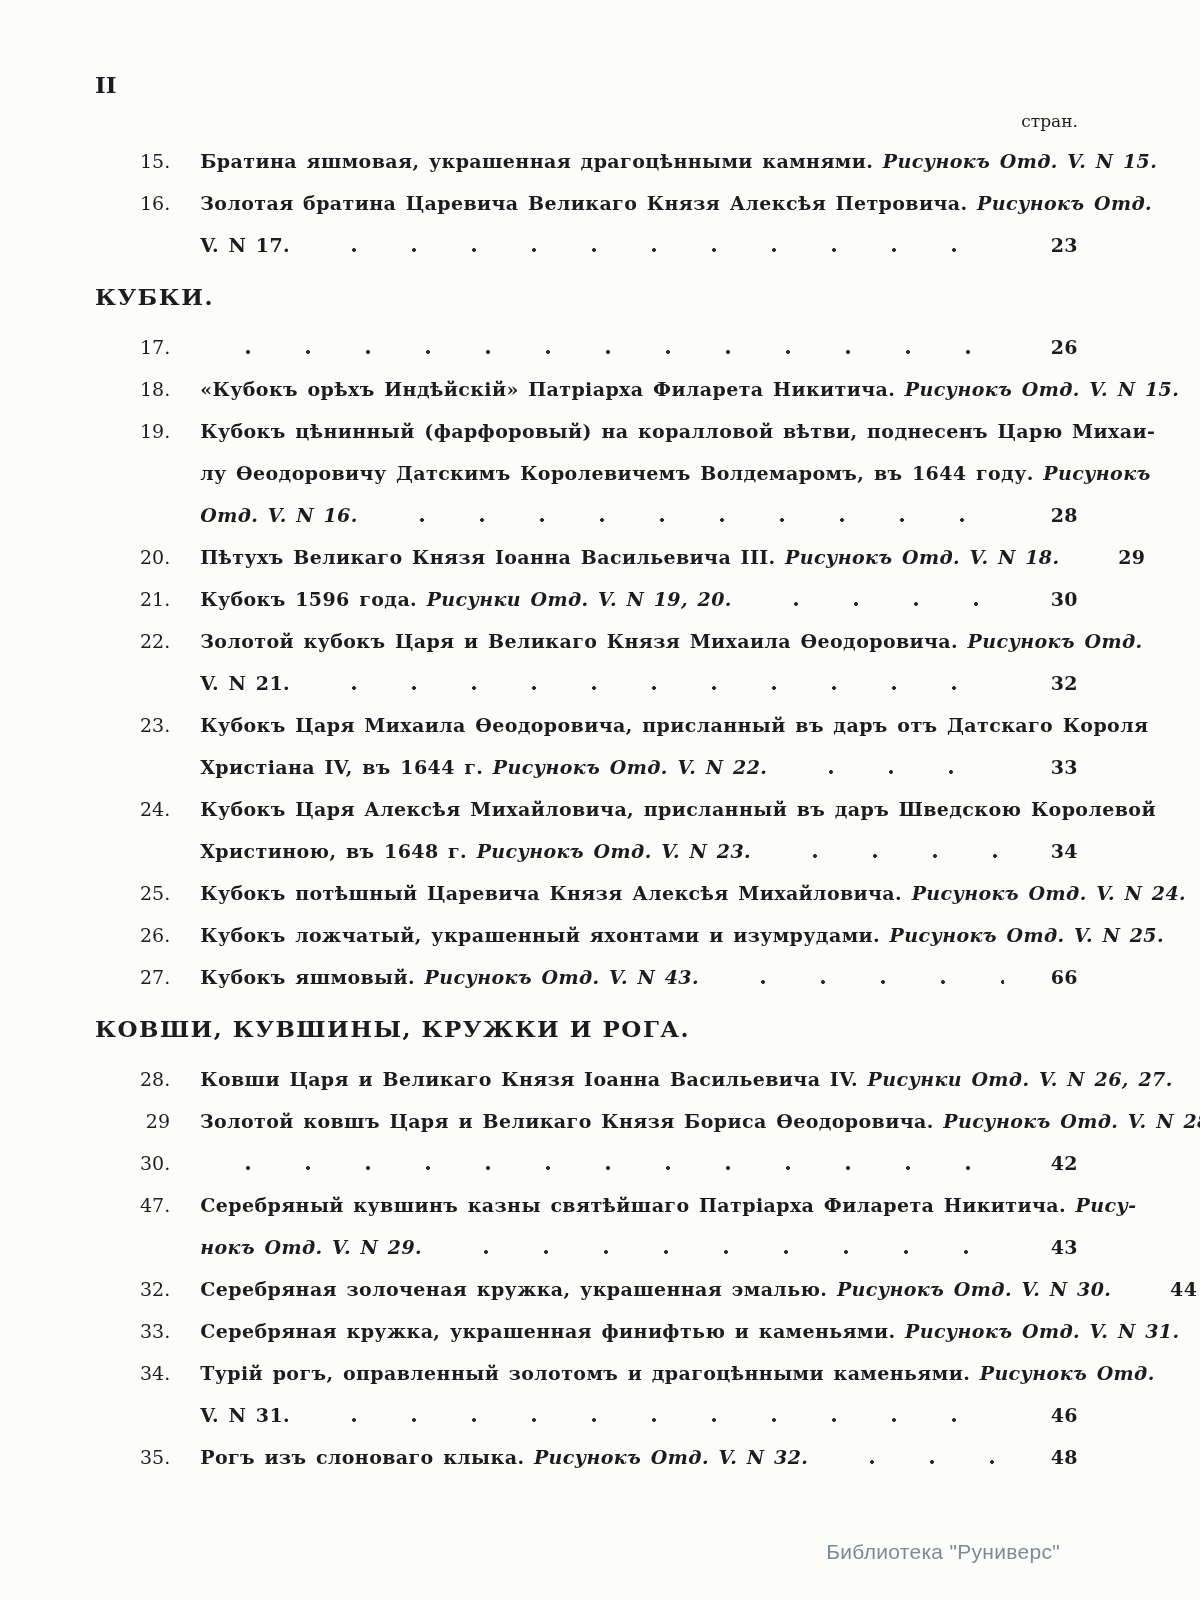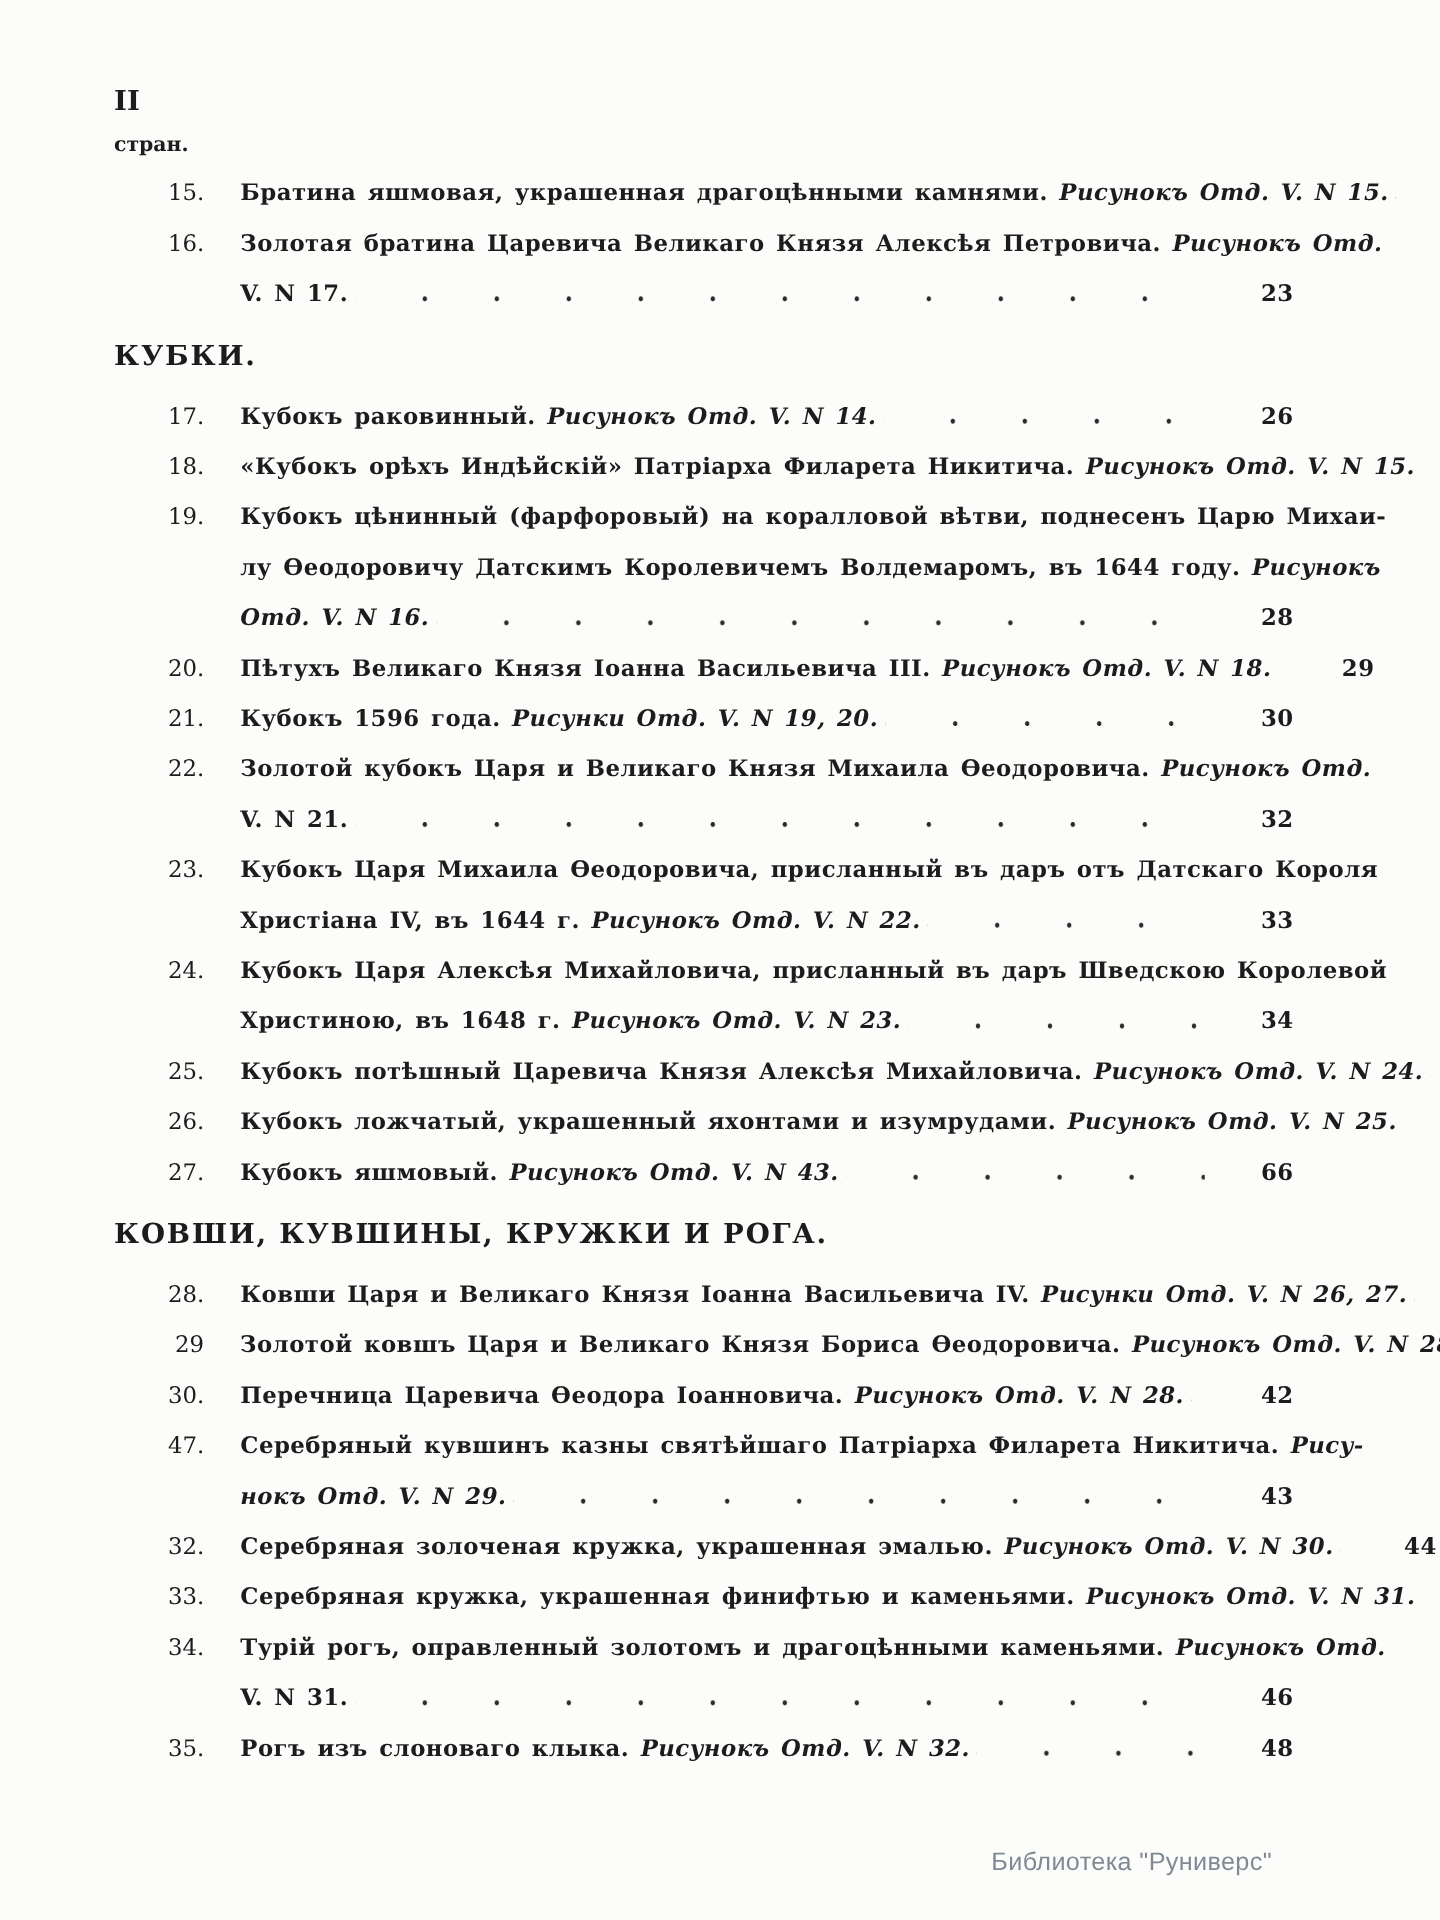--- a/index.html
+++ b/index.html
@@ -14,23 +14,23 @@
     overflow: hidden;
     font-family: "DejaVu Serif", serif;
     color: #1c1c1c;
   }
   .folio {
     font-size: 23px;
     font-weight: bold;
     line-height: 26px;
   }
   .col-header {
-    text-align: left;
+    text-align: right;
     font-size: 17px;
-    font-weight: bold;
+    font-weight: normal;
     margin-top: 12px;
     line-height: 22px;
   }
   .toc { margin-top: 8px; }
   .section-heading {
     font-size: 23px;
     font-weight: bold;
     letter-spacing: 1.5px;
     line-height: 34px;
     margin: 14px 0 12px 0;
@@ -111,21 +111,20 @@
             <span class="leaders"></span>
             <span class="pagenum">23</span>
           </div>
         </div>
       </div>
       <div class="section-heading">КУБКИ.</div>
       <div class="entry">
         <span class="num">17.</span>
         <div class="body">
           <div class="line last">
-            <span class="txt"><span>Кубокъ раковинный. </span><span class="it">Рисунокъ Отд. V. N 14.</span></span>
             <span class="leaders"></span>
             <span class="pagenum">26</span>
           </div>
         </div>
       </div>
       <div class="entry">
         <span class="num">18.</span>
         <div class="body">
           <div class="line last">
             <span class="txt"><span>«Кубокъ орѣхъ Индѣйскій» Патріарха Филарета Никитича. </span><span class="it">Рисунокъ Отд. V. N 15.</span></span>
@@ -255,21 +254,20 @@
         <div class="body">
           <div class="line last">
             <span class="txt"><span>Золотой ковшъ Царя и Великаго Князя Бориса Ѳеодоровича. </span><span class="it">Рисунокъ Отд. V. N 28.</span></span>
           </div>
         </div>
       </div>
       <div class="entry">
         <span class="num">30.</span>
         <div class="body">
           <div class="line last">
-            <span class="txt"><span>Перечница Царевича Ѳеодора Іоанновича. </span><span class="it">Рисунокъ Отд. V. N 28.</span></span>
             <span class="leaders"></span>
             <span class="pagenum">42</span>
           </div>
         </div>
       </div>
       <div class="entry">
         <span class="num">47.</span>
         <div class="body">
           <div class="line">
             <span class="txt"><span>Серебряный кувшинъ казны святѣйшаго Патріарха Филарета Никитича. </span><span class="it">Рису-</span></span>

